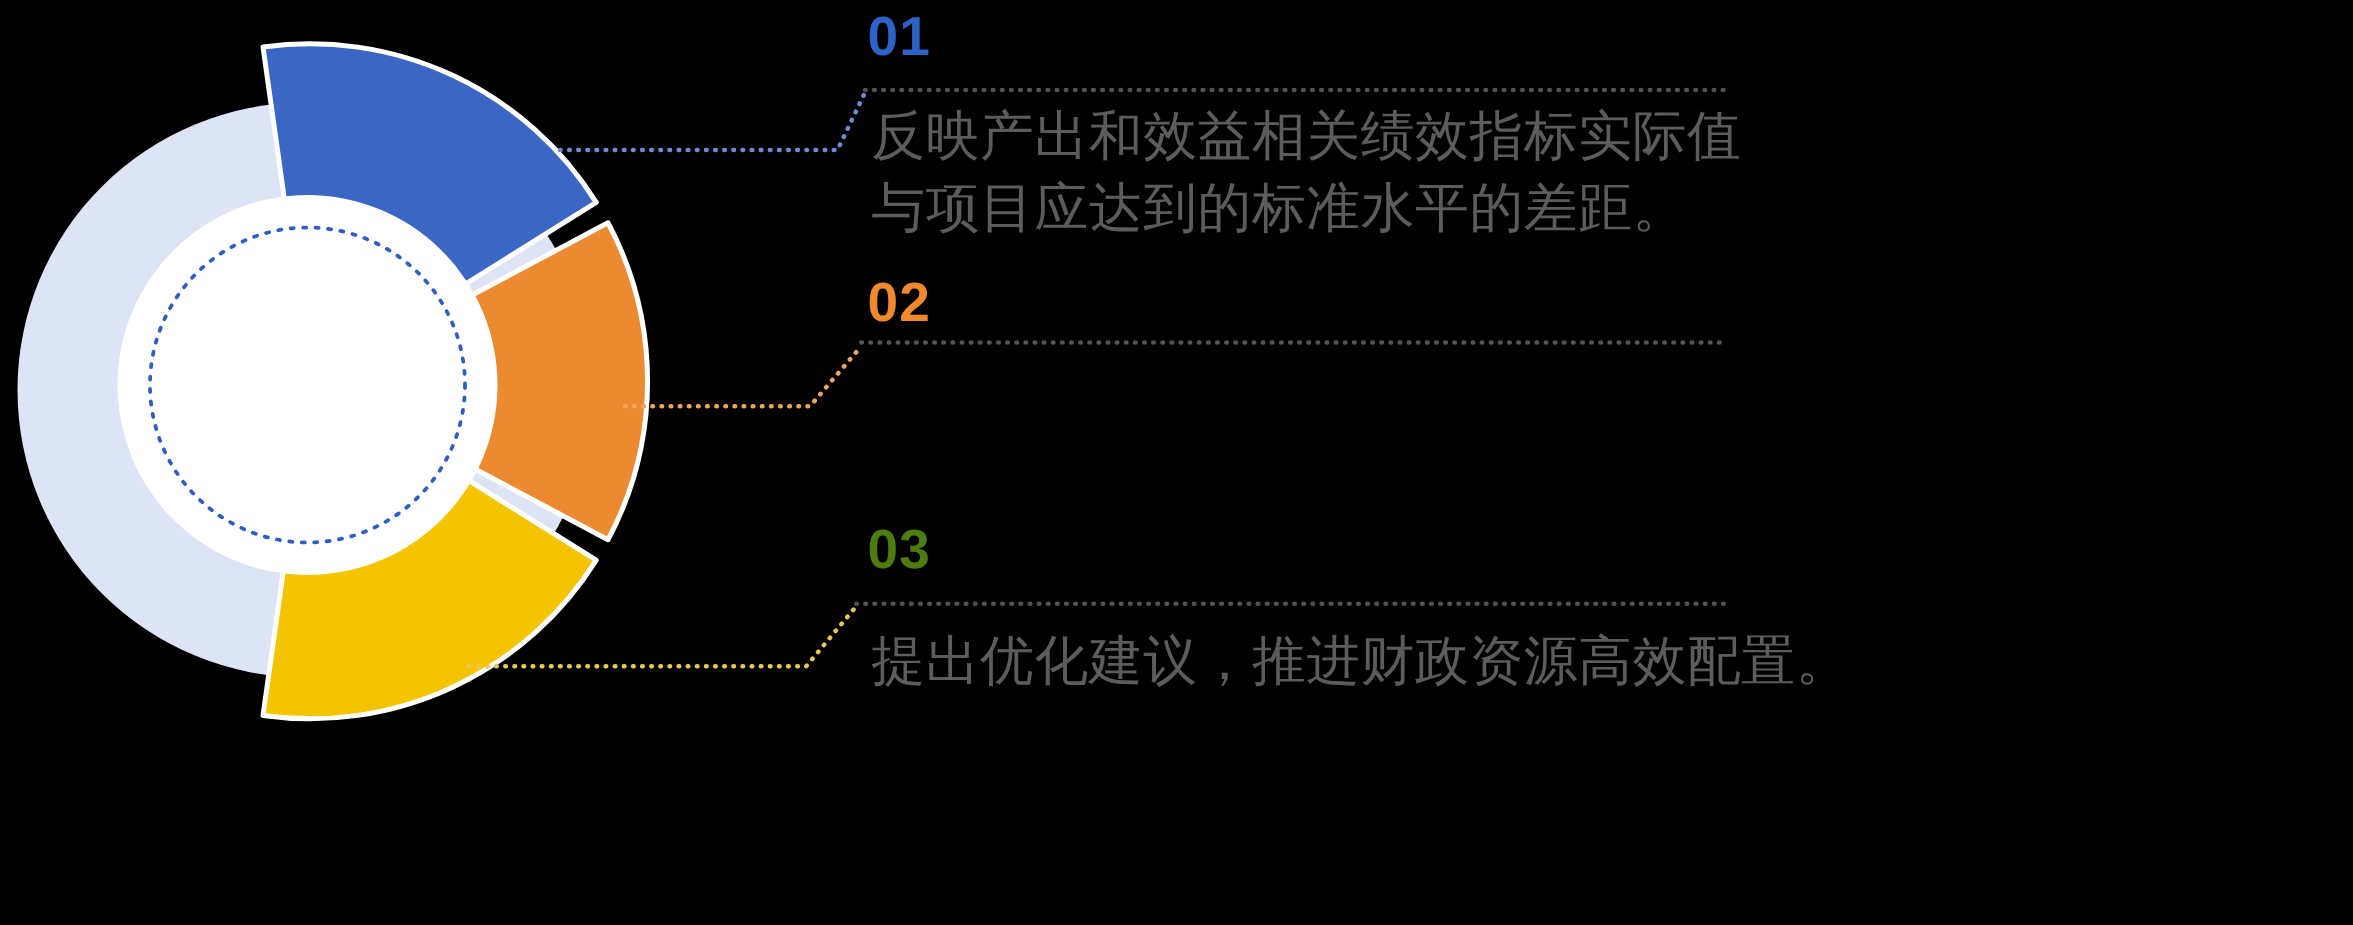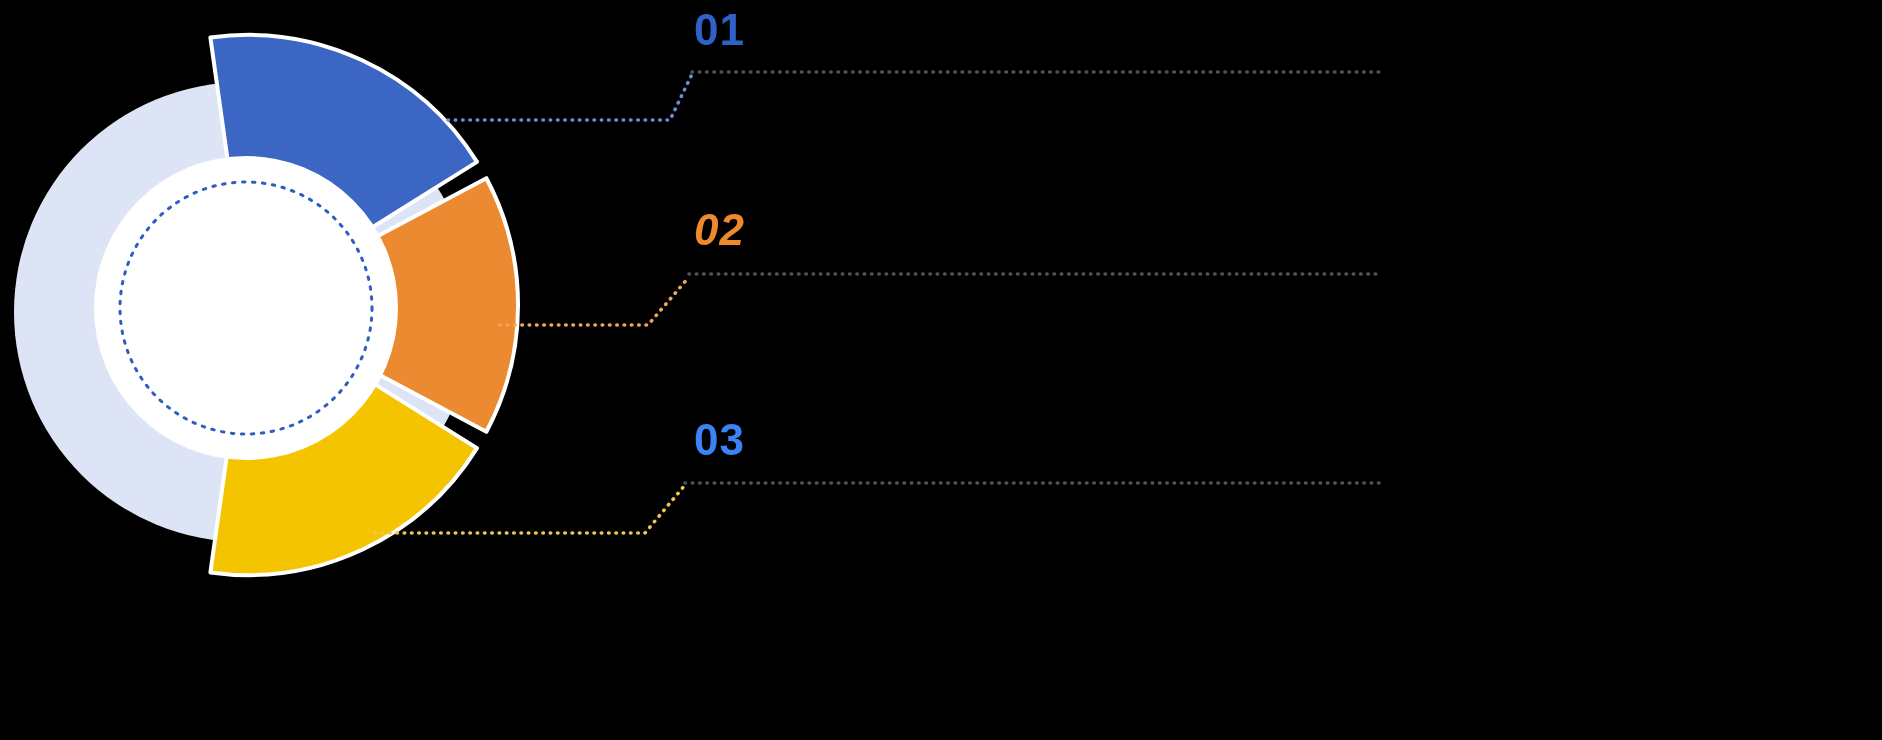--- a/index.html
+++ b/index.html
@@ -46,22 +46,22 @@
     white-space: nowrap;
   }
   .num {
     position: absolute;
     font-weight: bold;
     font-size: 44px;
     letter-spacing: 1px;
     line-height: 1;
   }
   .n1 { left: 694px; top: 8px;   color: #2e62c9; }
-  .n2 { left: 694px; top: 208px; color: #ee8a2c; font-style: italic; }
-  .n3 { left: 694px; top: 418px; color: #3b82f6; }
+  .n2 { left: 694px; top: 221px; color: #ee8a2c; }
+  .n3 { left: 694px; top: 418px; color: #4d7c0f; }
   .para {
     position: absolute;
     margin: 0;
     font-size: 43px;
     color: #5c5c5c;
     line-height: 1.35;
     letter-spacing: 0.5px;
   }
   .p1 { left: 697px; top: 80px;  width: 705px; }
   .p2 { left: 697px; top: 296px; width: 830px; }
@@ -87,18 +87,20 @@
     <polyline class="dotline" points="500,325 648,325 689,277" stroke="#f2a45c"></polyline>
     <polyline class="dotline" points="375,533 645,533 685,485" stroke="#eac94e"></polyline>
 
     <line class="divline" x1="692" y1="72" x2="1380" y2="72" stroke="#525252"></line>
     <line class="divline" x1="689" y1="274" x2="1380" y2="274" stroke="#525252"></line>
     <line class="divline" x1="685" y1="483" x2="1380" y2="483" stroke="#525252"></line>
   </svg>
 
 
   <div class="num n1">01</div>
+  <p class="para p1">反映产出和效益相关绩效指标实际值与项目应达到的标准水平的差距。</p>
 
   <div class="num n2">02</div>
 
   <div class="num n3">03</div>
+  <p class="para p3">提出优化建议，推进财政资源高效配置。</p>
 
 </div>
 
 </body></html>

